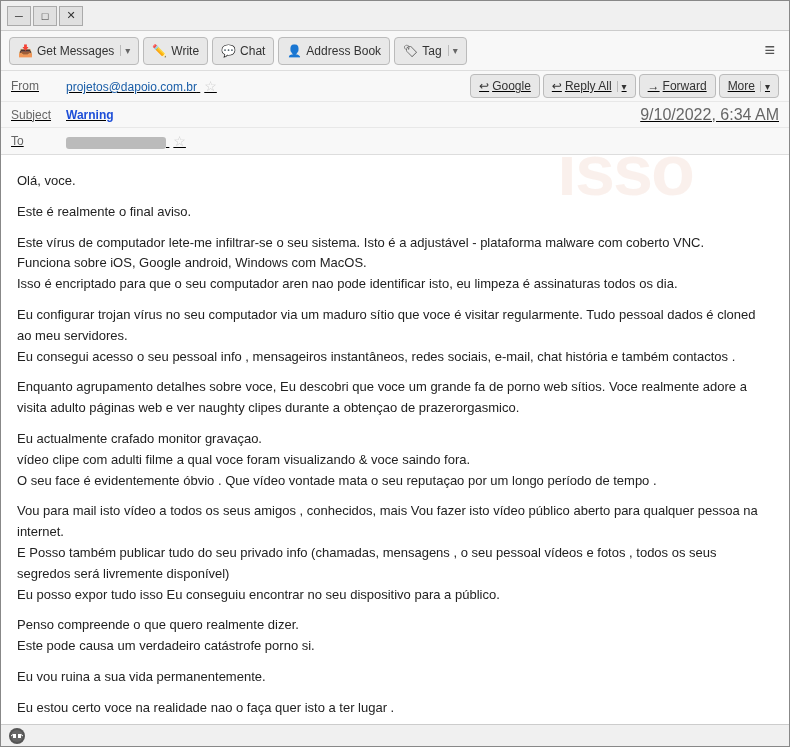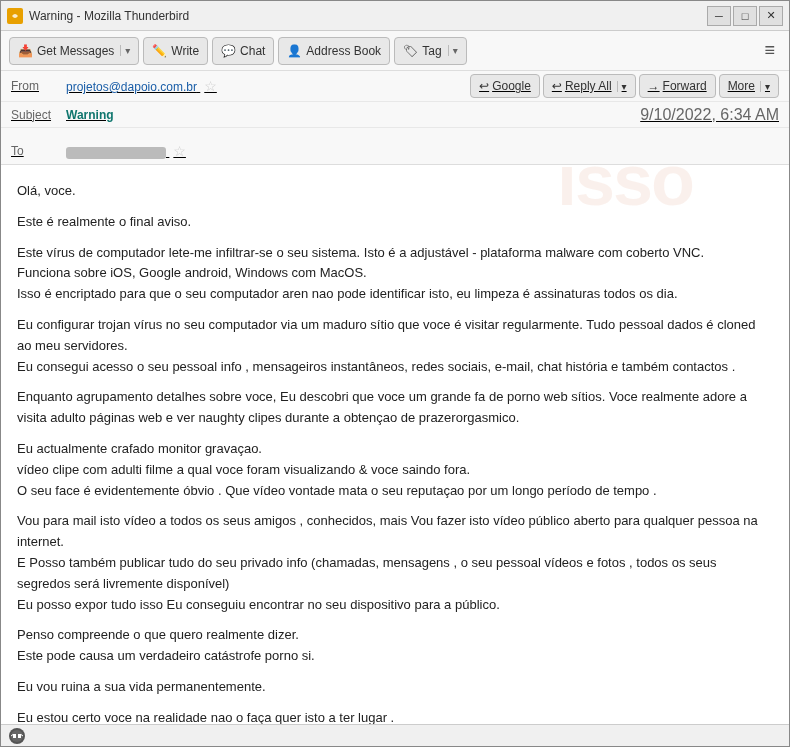--- a/index.html
+++ b/index.html
@@ -144,38 +144,38 @@
 
     .email-header-row {
       display: flex;
       align-items: center;
       padding: 3px 10px;
       border-bottom: 1px solid #e8e8e8;
       min-height: 26px;
       text-decoration: underline;
     }
 
-    .email-header-row:last-child { border-bottom: none; margin-top: 10px; }
+    .email-header-row:last-child { border-bottom: none; }
 
     .header-label {
       color: #666;
       font-size: 12px;
       width: 55px;
       flex-shrink: 0;
     }
 
     .header-value {
       font-size: 12px;
       color: #333;
       flex: 1;
     }
 
     .header-value.subject {
       font-weight: bold;
-      color: #0f766e;
+      color: #1d4ed8;
     }
 
     .from-link {
       color: #1a5ea8;
       text-decoration: none;
     }
 
     .star-icon {
       color: #ccc;
       font-size: 14px;
@@ -300,29 +300,20 @@
       letter-spacing: -2px;
       user-select: none;
     }
   </style>
 </head>
 <body>
 
 <div class="window">
 
   <div class="title-bar">
-    <div class="title-bar-left">
-      <div class="title-bar-icon">
-        <svg width="14" height="14" viewBox="0 0 14 14">
-          <circle cx="7" cy="7" r="6" fill="#e8a000"></circle>
-          <path d="M4 7 Q7 3 10 7 Q7 11 4 7" fill="#fff" opacity="0.8"></path>
-        </svg>
-      </div>
-      <span class="title-bar-text">Warning - Mozilla Thunderbird</span>
-    </div>
     <div class="title-bar-controls">
       <button class="title-bar-btn">─</button>
       <button class="title-bar-btn">□</button>
       <button class="title-bar-btn close">✕</button>
     </div>
   </div>
 
 
   <div class="toolbar">
     <button class="toolbar-btn">

